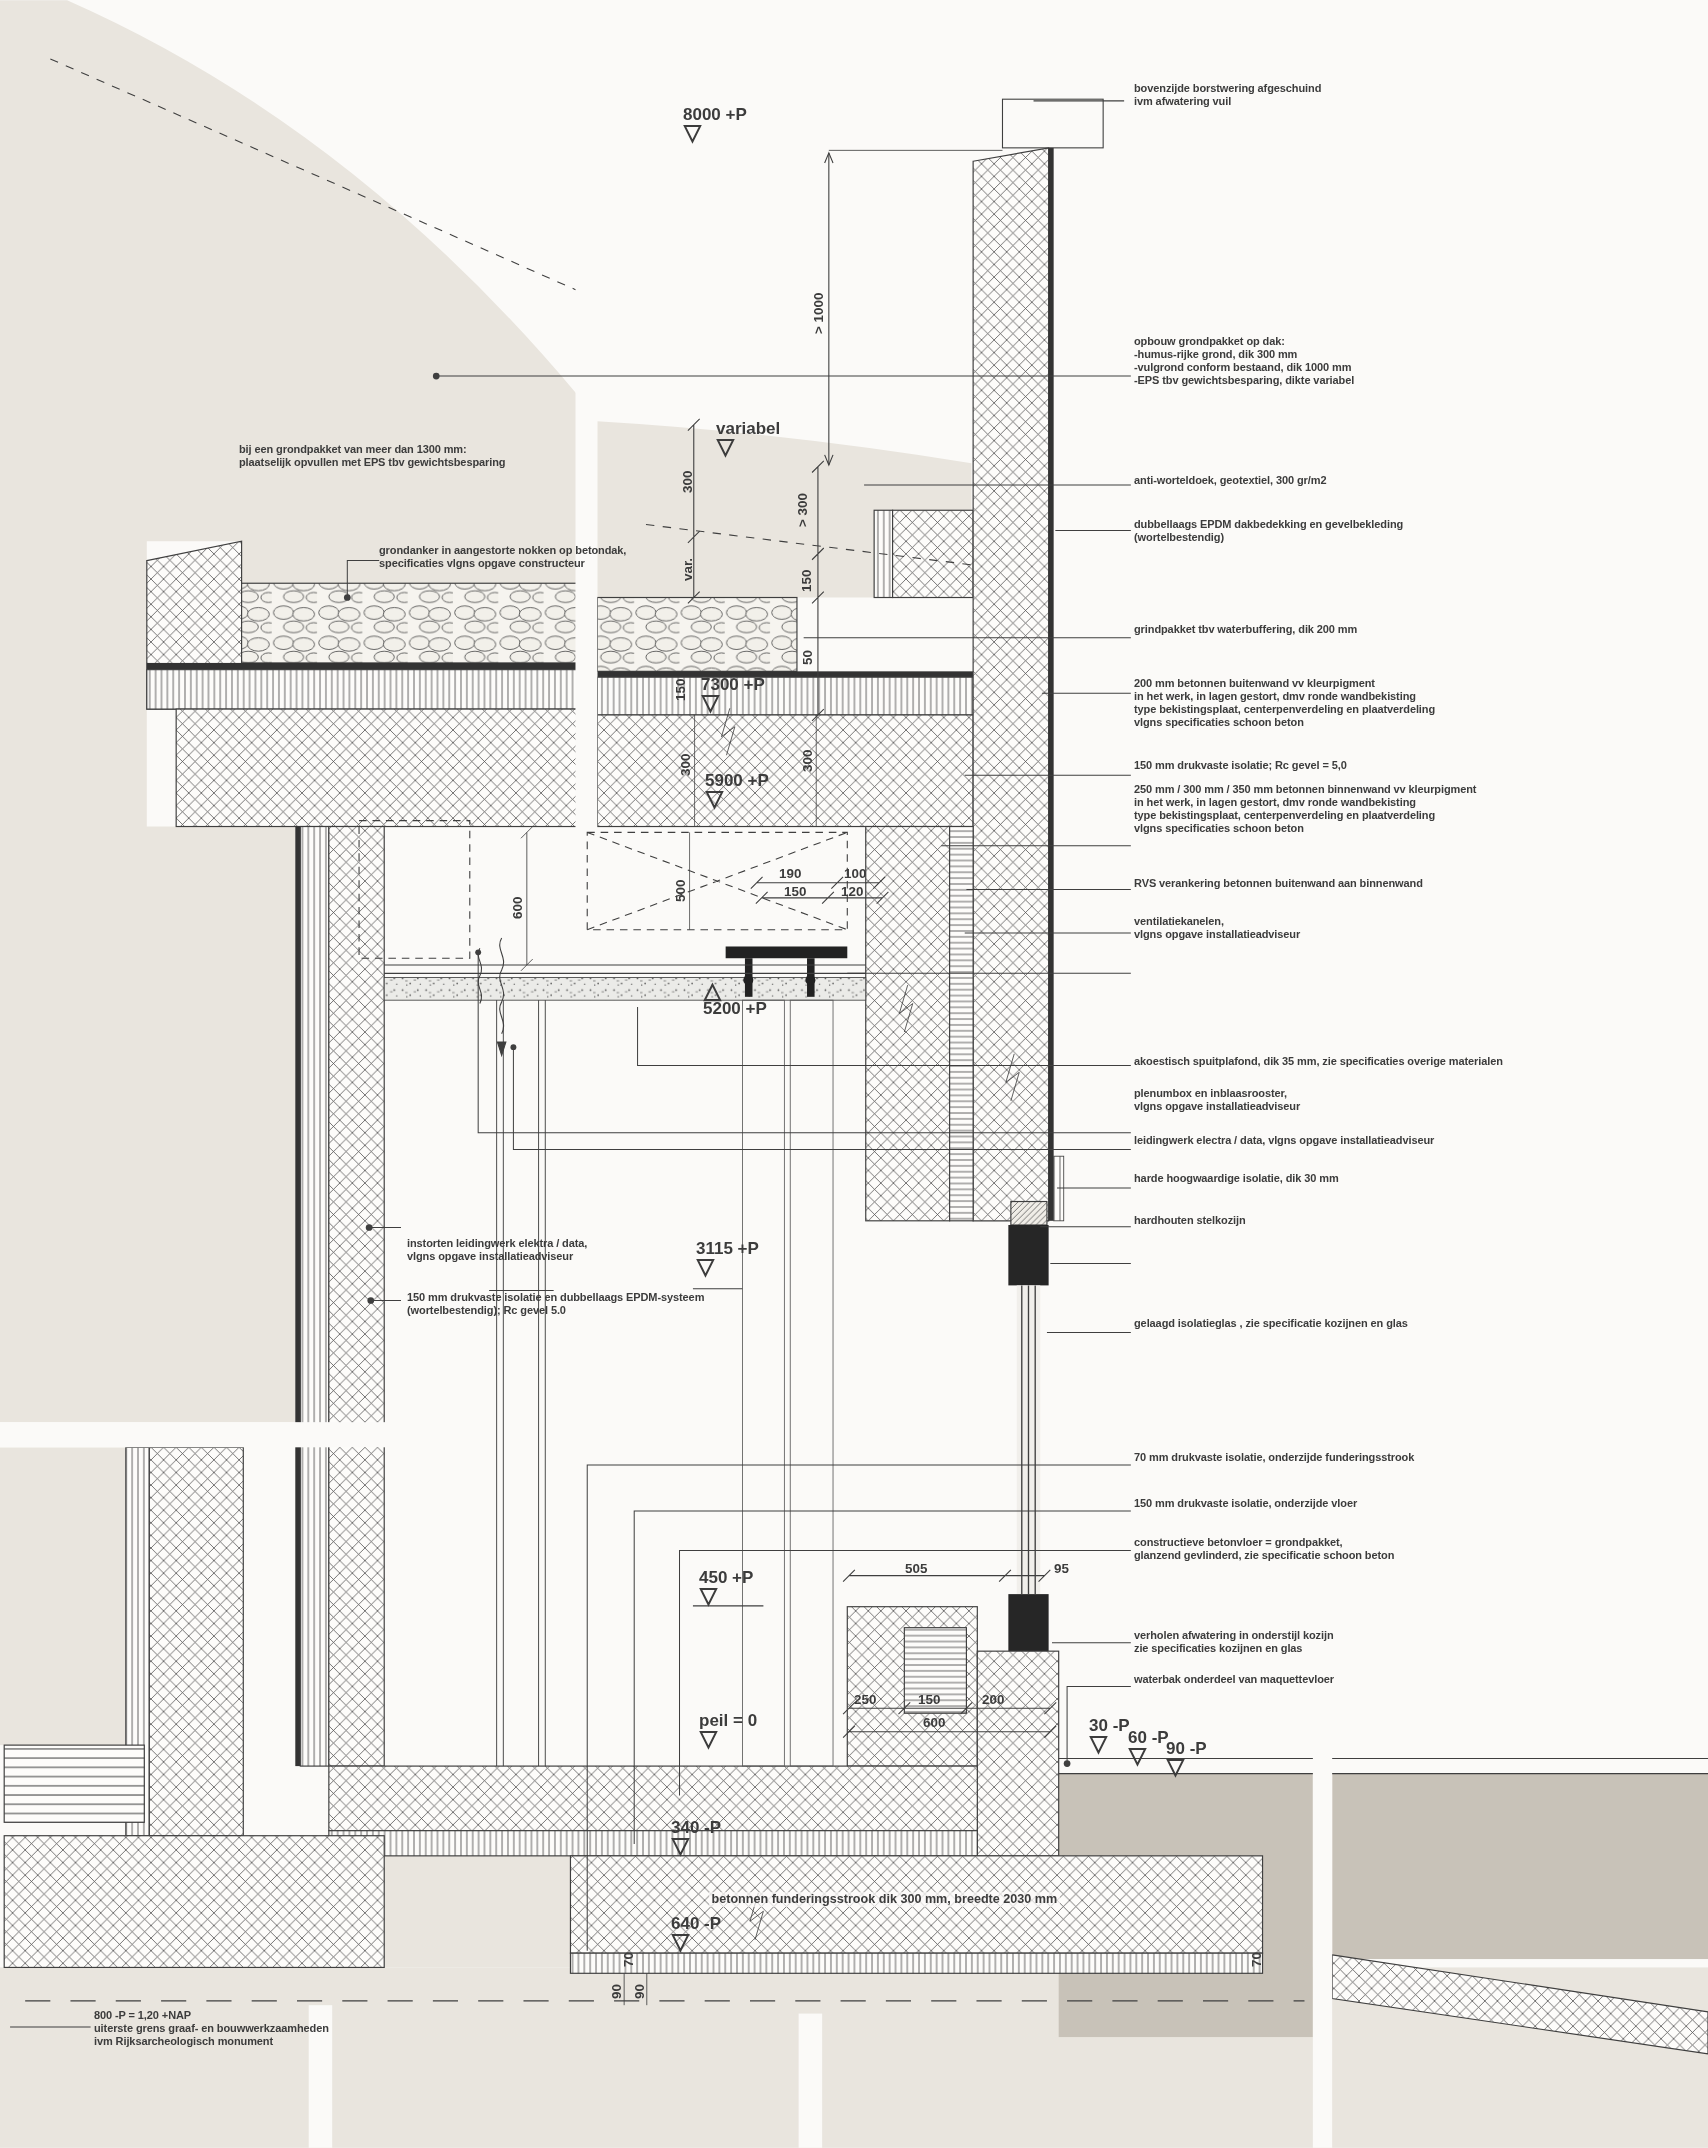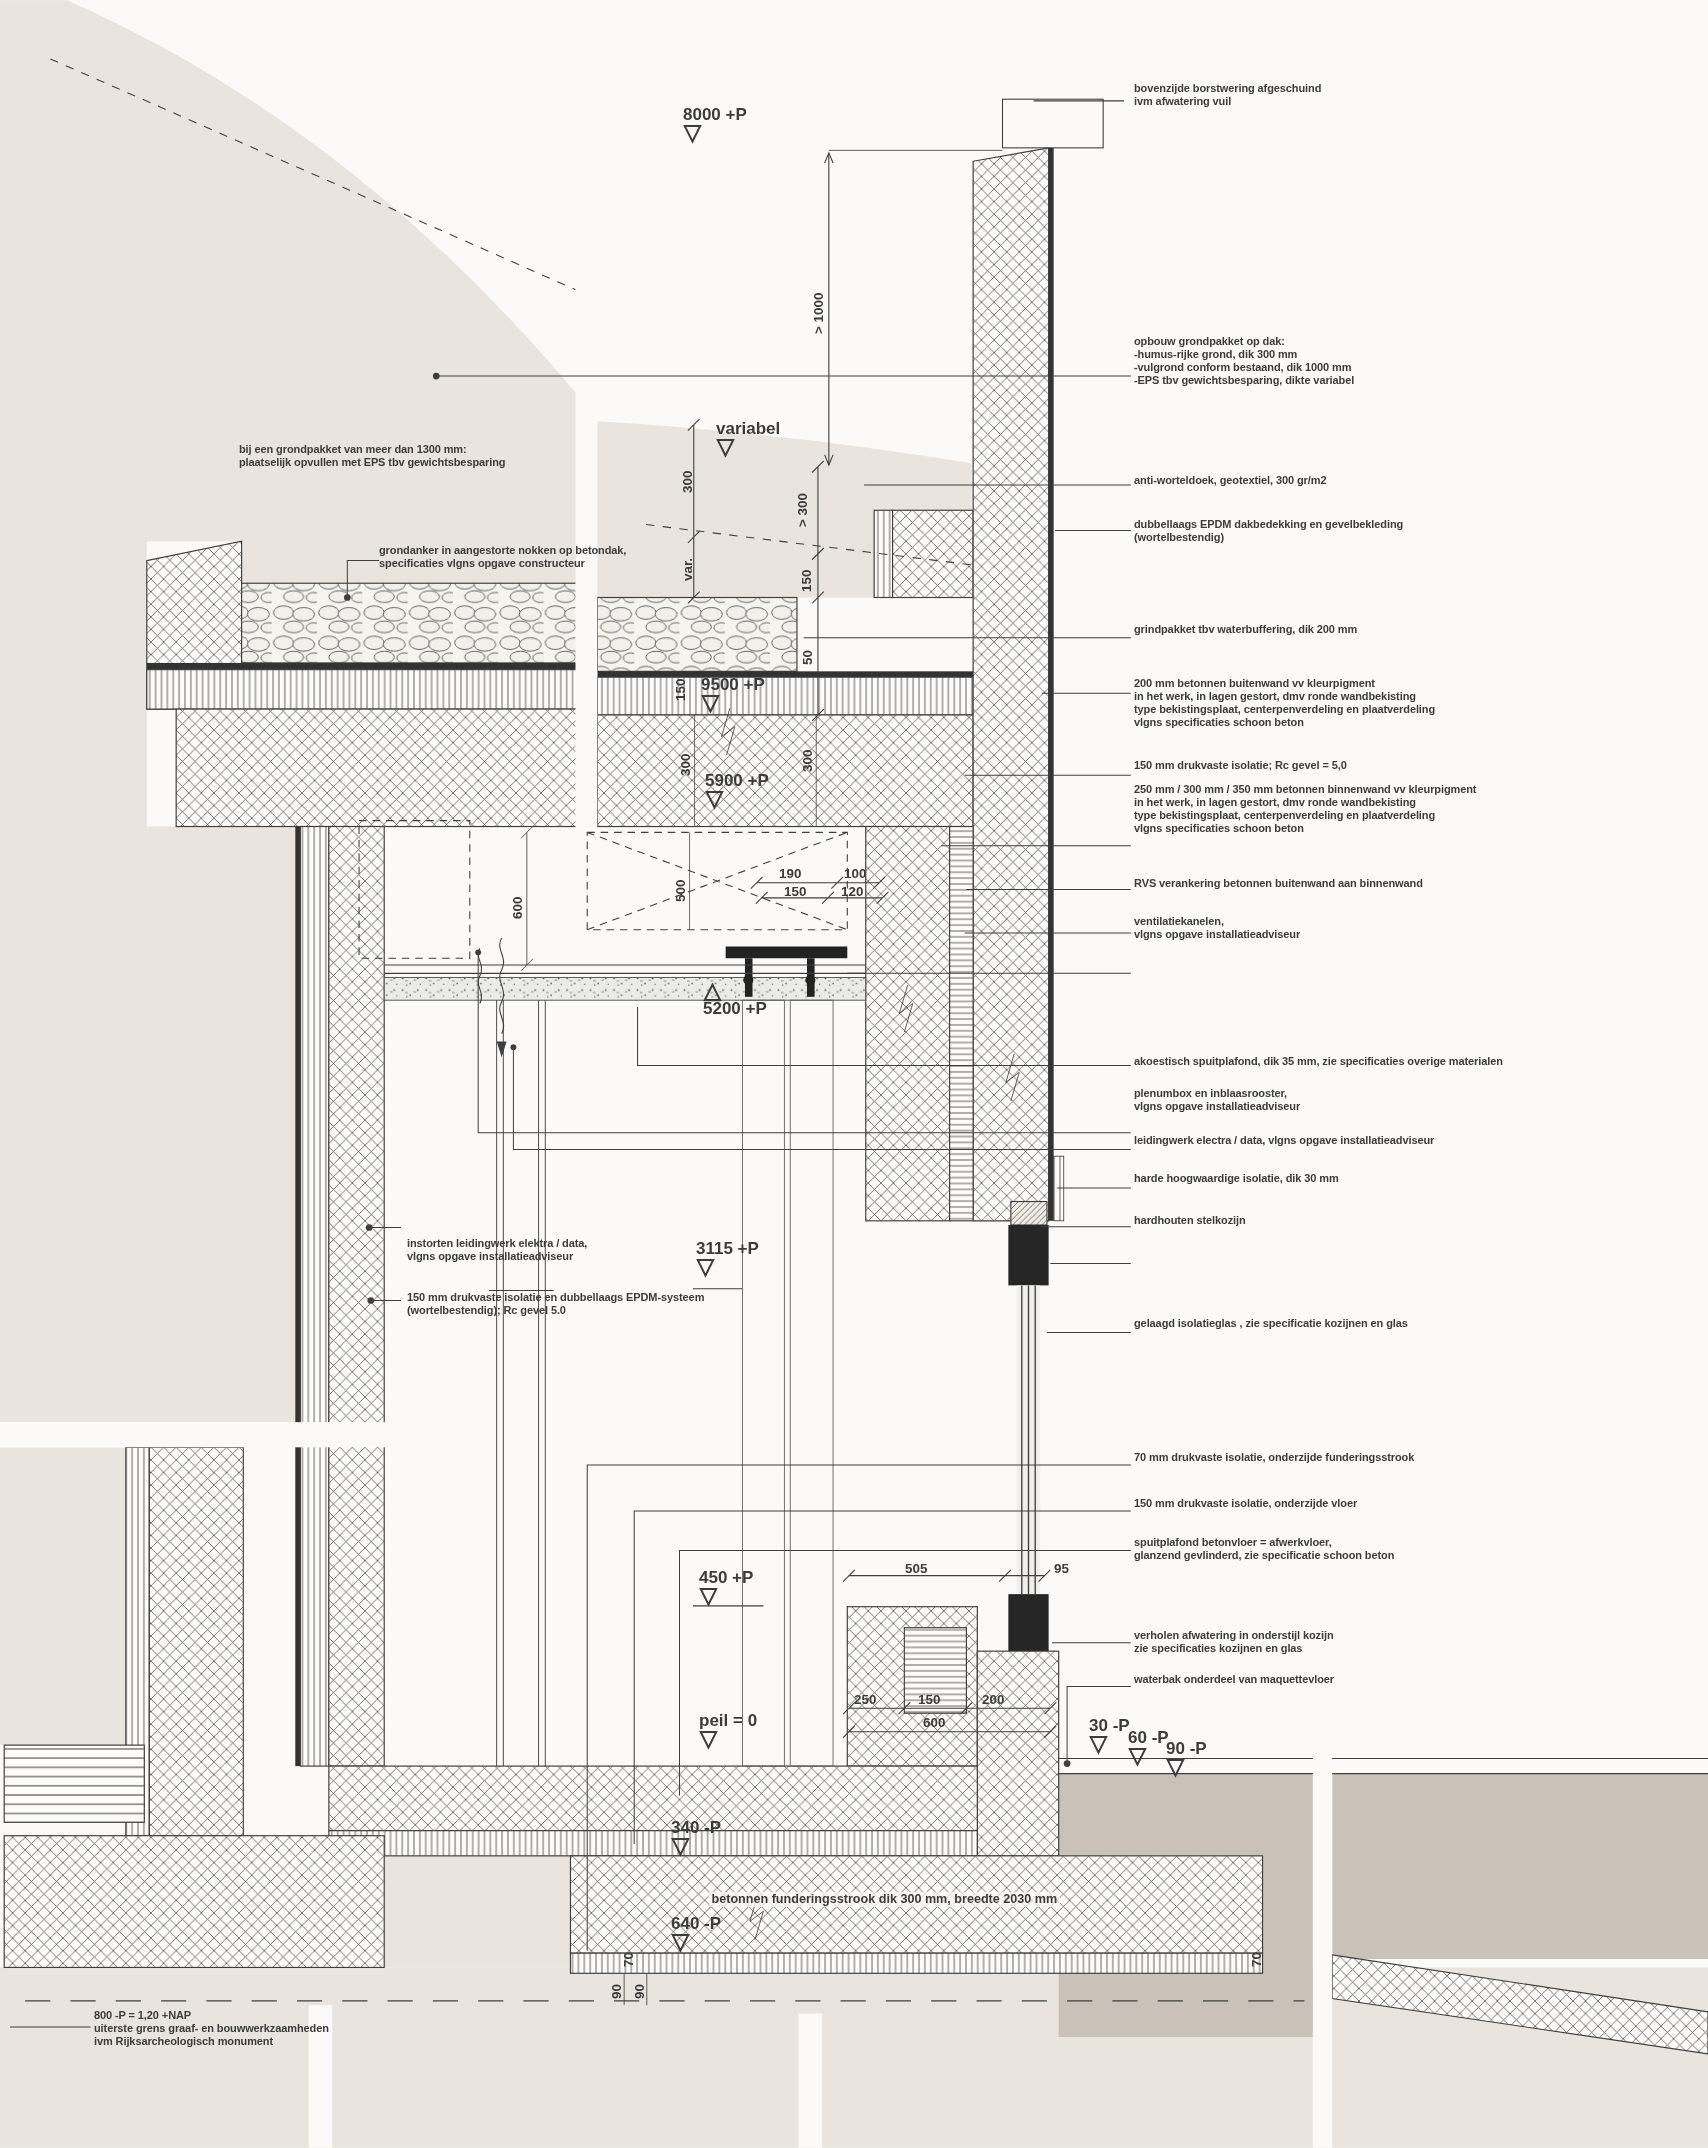--- a/index.html
+++ b/index.html
@@ -262,21 +262,21 @@
 vlgns opgave installatieadviseur</div>
       <div class="lbl" style="left: 1134px; top: 1055px;">akoestisch spuitplafond, dik 35 mm, zie specificaties overige materialen</div>
       <div class="lbl" style="left: 1134px; top: 1087px;">plenumbox en inblaasrooster,
 vlgns opgave installatieadviseur</div>
       <div class="lbl" style="left: 1134px; top: 1134px;">leidingwerk electra / data, vlgns opgave installatieadviseur</div>
       <div class="lbl" style="left: 1134px; top: 1172px;">harde hoogwaardige isolatie, dik 30 mm</div>
       <div class="lbl" style="left: 1134px; top: 1214px;">hardhouten stelkozijn</div>
       <div class="lbl" style="left: 1134px; top: 1317px;">gelaagd isolatieglas , zie specificatie kozijnen en glas</div>
       <div class="lbl" style="left: 1134px; top: 1451px;">70 mm drukvaste isolatie, onderzijde funderingsstrook</div>
       <div class="lbl" style="left: 1134px; top: 1497px;">150 mm drukvaste isolatie, onderzijde vloer</div>
-      <div class="lbl" style="left: 1134px; top: 1536px;">spuitplafond betonvloer = afwerkvloer,
+      <div class="lbl" style="left: 1134px; top: 1536px;">constructieve betonvloer = grondpakket,
 glanzend gevlinderd, zie specificatie schoon beton</div>
       <div class="lbl" style="left: 1134px; top: 1629px;">verholen afwatering in onderstijl kozijn
 zie specificaties kozijnen en glas</div>
       <div class="lbl" style="left: 1134px; top: 1673px;">waterbak onderdeel van maquettevloer</div>
       <div class="lbl" style="left: 239px; top: 443px;">bij een grondpakket van meer dan 1300 mm:
 plaatselijk opvullen met EPS tbv gewichtsbesparing</div>
       <div class="lbl" style="left: 379px; top: 544px;">grondanker in aangestorte nokken op betondak,
 specificaties vlgns opgave constructeur</div>
       <div class="lbl" style="left: 407px; top: 1217px; margin-top: 20px;">instorten leidingwerk elektra / data,
 vlgns opgave installatieadviseur</div>
@@ -306,21 +306,21 @@
       <div class="lbl dim" style="left: 854px; top: 1692px; font-size: 13.4px;">250</div>
       <div class="lbl dim" style="left: 918px; top: 1692px; font-size: 13.4px;">150</div>
       <div class="lbl dim" style="left: 982px; top: 1692px; font-size: 13.4px;">200</div>
       <div class="lbl dim" style="left: 923px; top: 1715px; font-size: 13.4px;">600</div>
       <div class="lbl dim" style="left: 621px; top: 1967px; font-size: 13.4px; transform: rotate(-90deg); transform-origin: 0px 0px;">70</div>
       <div class="lbl dim" style="left: 1249px; top: 1967px; font-size: 13.4px; transform: rotate(-90deg); transform-origin: 0px 0px;">70</div>
       <div class="lbl dim" style="left: 609px; top: 1999px; font-size: 13.4px; transform: rotate(-90deg); transform-origin: 0px 0px;">90</div>
       <div class="lbl dim" style="left: 632px; top: 1999px; font-size: 13.4px; transform: rotate(-90deg); transform-origin: 0px 0px;">90</div>
       <div class="mk" style="left: 683px; top: 106px;"><span>8000 +P</span><span class="tri">▽</span></div>
       <div class="mk" style="left: 716px; top: 420px;"><span>variabel</span><span class="tri">▽</span></div>
-      <div class="mk" style="left: 701px; top: 676px;"><span>9500 +P</span><span class="tri">▽</span></div>
+      <div class="mk" style="left: 701px; top: 676px;"><span>7300 +P</span><span class="tri">▽</span></div>
       <div class="mk" style="left: 705px; top: 772px;"><span>5900 +P</span><span class="tri">▽</span></div>
       <div class="mk" style="left: 703px; top: 982px;"><span class="tri">△</span><span>5200 +P</span></div>
       <div class="mk" style="left: 696px; top: 1240px;"><span>3115 +P</span><span class="tri">▽</span></div>
       <div class="mk" style="left: 699px; top: 1569px;"><span>450 +P</span><span class="tri">▽</span></div>
       <div class="mk" style="left: 699px; top: 1712px;"><span>peil = 0</span><span class="tri">▽</span></div>
       <div class="mk" style="left: 671px; top: 1819px;"><span>340 -P</span><span class="tri">▽</span></div>
       <div class="mk" style="left: 671px; top: 1915px;"><span>640 -P</span><span class="tri">▽</span></div>
       <div class="mk" style="left: 1089px; top: 1717px;"><span>30 -P</span><span class="tri">▽</span></div>
       <div class="mk" style="left: 1128px; top: 1729px;"><span>60 -P</span><span class="tri">▽</span></div>
       <div class="mk" style="left: 1166px; top: 1740px;"><span>90 -P</span><span class="tri">▽</span></div>

